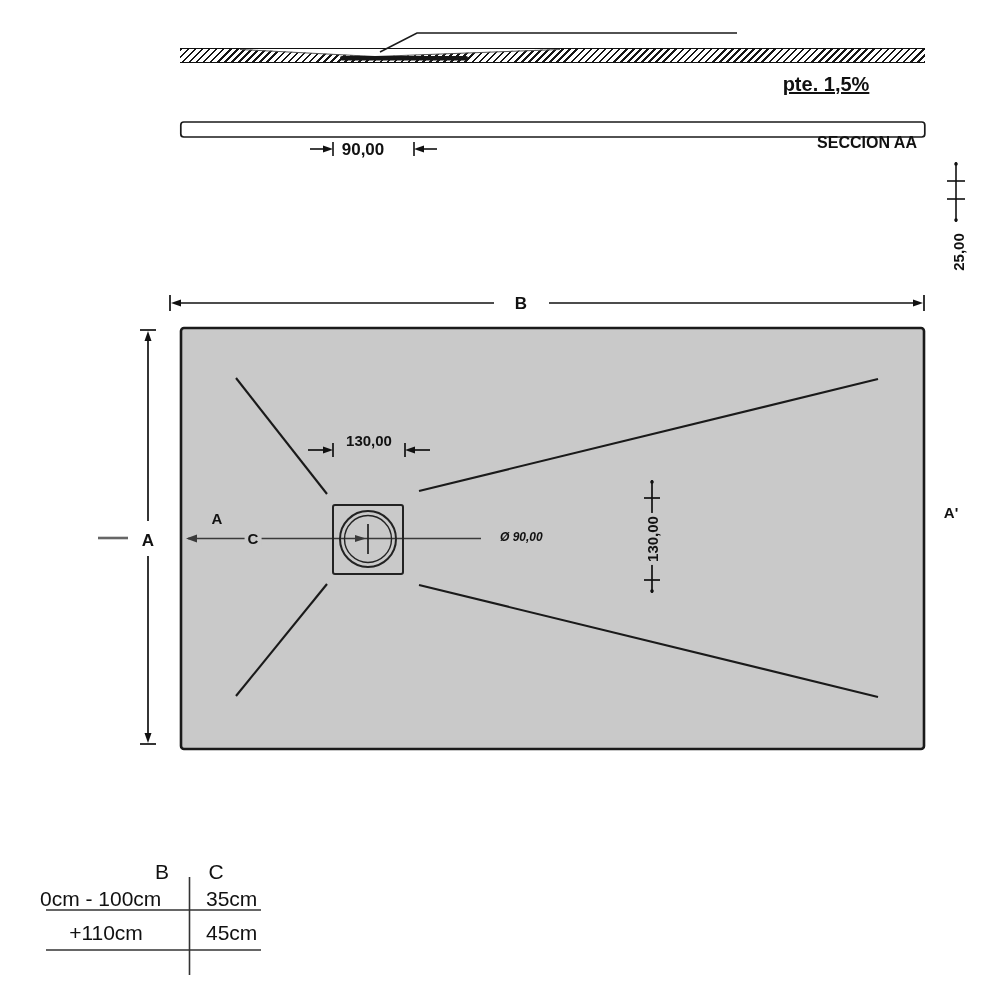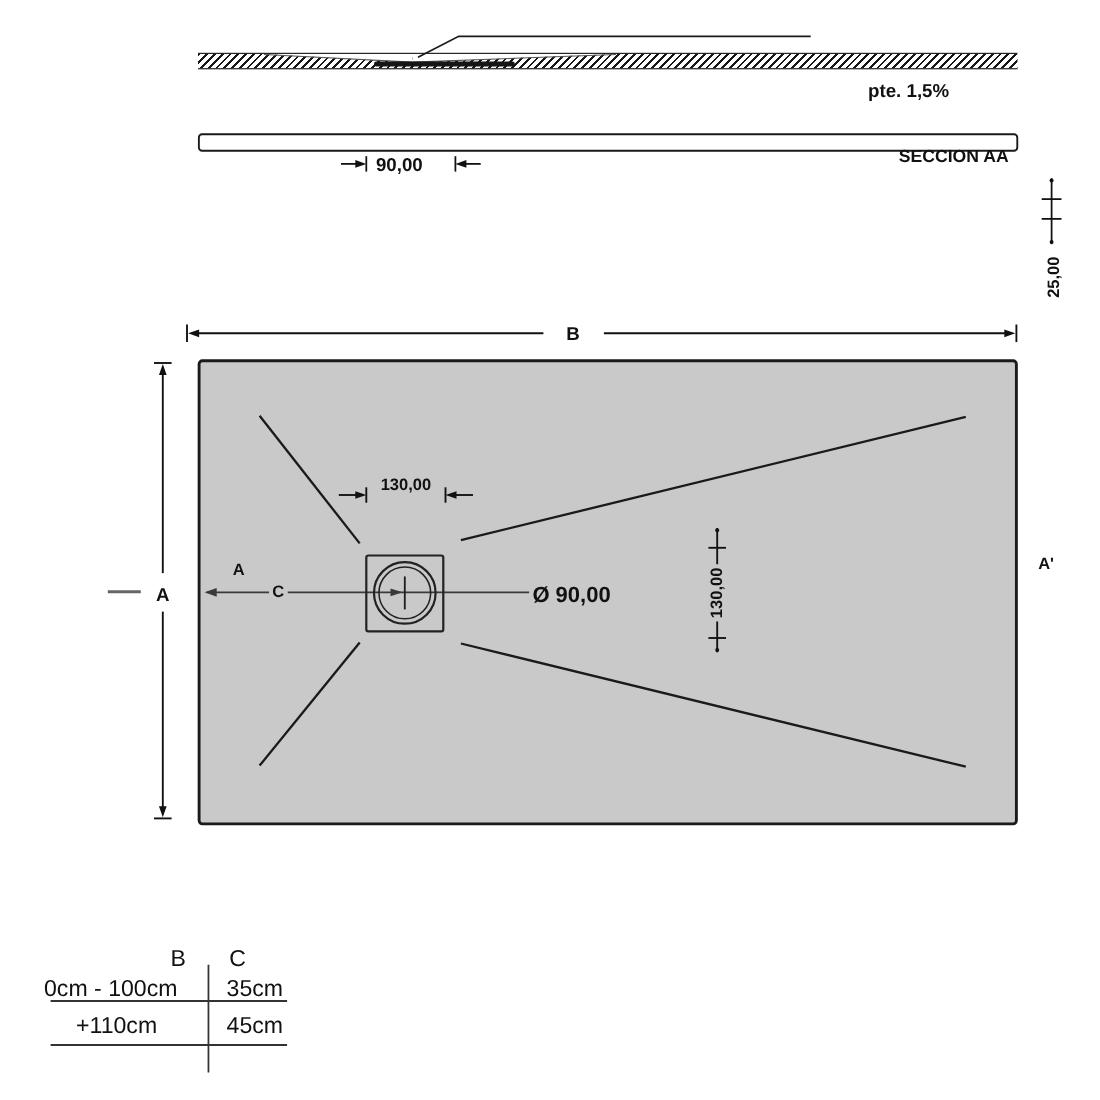--- a/index.html
+++ b/index.html
@@ -121,30 +121,30 @@
       <circle cx="652" cy="591" r="1.8" fill="#111" stroke="none"></circle>
     </g>
 
     <g stroke="#333" stroke-width="1.6">
       <line x1="189.5" y1="877" x2="189.5" y2="975"></line>
       <line x1="46" y1="910" x2="261" y2="910"></line>
       <line x1="46" y1="950" x2="261" y2="950"></line>
     </g>
   </svg>
 
-  <div class="lbl ctr bold" style="left:826px;top:74px;font-size:17px;">pte. 1,5%</div>
+  <div class="lbl ctr bold" style="left:826px;top:74px;font-size:20px;text-decoration:underline;">pte. 1,5%</div>
   <div class="lbl ctr bold" style="left:867px;top:135px;font-size:16px;">SECCION AA</div>
   <div class="lbl ctr bold" style="left:363px;top:141px;font-size:17px;">90,00</div>
   <div class="lbl rot bold" style="left:958px;top:252px;font-size:15px;">25,00</div>
 
   <div class="lbl ctr bold" style="left:521px;top:295px;font-size:17px;">B</div>
   <div class="lbl ctr bold wbg" style="left:148px;top:531px;font-size:17px;">A</div>
   <div class="lbl ctr bold" style="left:217px;top:511px;font-size:15px;">A</div>
   <div class="lbl ctr bold gbg" style="left:253px;top:531px;font-size:15px;">C</div>
-  <div class="lbl bold" style="left:484px;top:531px;font-size:20px;">Ø 90,00</div>
+  <div class="lbl bold" style="left:500px;top:531px;font-size:12px;font-style:italic;">Ø 90,00</div>
   <div class="lbl ctr bold" style="left:369px;top:433px;font-size:15px;">130,00</div>
   <div class="lbl rot bold gbg" style="left:652px;top:539px;font-size:15px;">130,00</div>
   <div class="lbl ctr bold" style="left:951px;top:505px;font-size:15px;">A'</div>
 
   <div class="lbl ctr tbl-txt" style="left:162px;top:861px;">B</div>
   <div class="lbl ctr tbl-txt" style="left:216px;top:861px;">C</div>
 
   <div class="lbl tbl-txt" style="left:40px;top:888px;width:132px;">0cm - 100cm</div>
   <div class="lbl tbl-txt" style="left:206px;top:888px;">35cm</div>
   <div class="lbl tbl-txt" style="left:40px;top:922px;width:132px;text-align:center;">+110cm</div>

